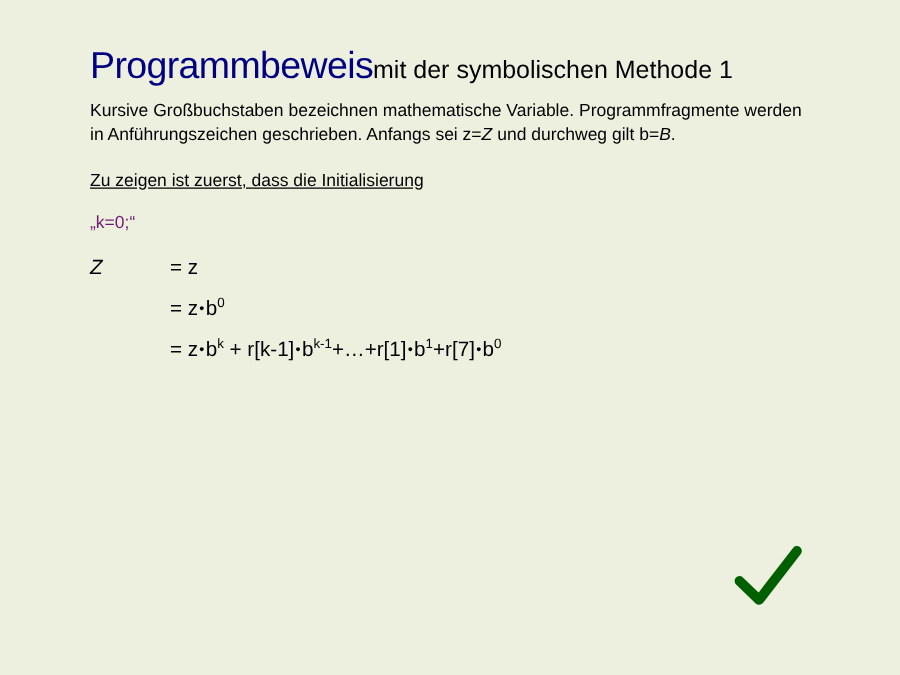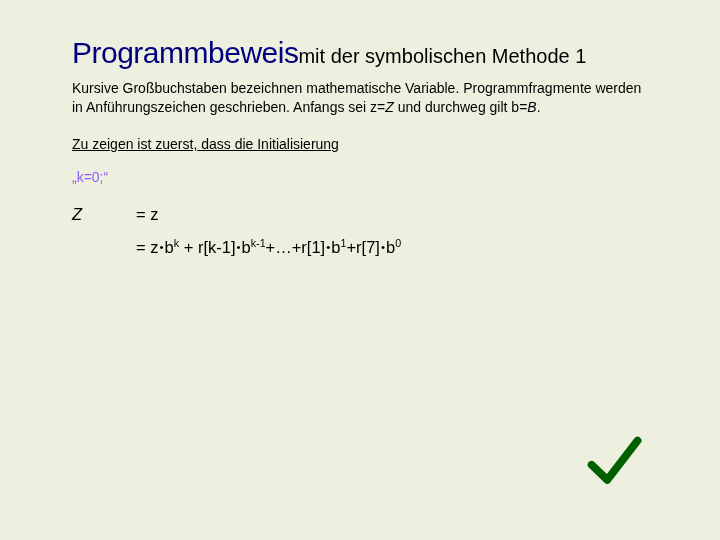--- a/index.html
+++ b/index.html
@@ -37,21 +37,21 @@
   .body p {
     margin: 0 0 18px 0;
     font-size: 14px;
     line-height: 1.35;
   }
   .body .tight {
     margin-bottom: 14px;
     text-decoration: underline;
   }
   .invariant {
-    color: #8b5cf6;
+    color: #701a75;
     font-size: 16.5px;
     margin: 0 0 16px 0;
     line-height: 1.35;
   }
   .eqs {
     margin-top: 8px;
   }
   .eq-row {
     display: flex;
     font-size: 16.5px;
@@ -116,20 +116,26 @@
 
       <div class="eq-row">
         <div class="eq-left">
           <span>Z</span>
         </div>
         <div class="eq-right">
           <span>= z</span>
         </div>
       </div>
 
+      <div class="eq-row">
+        <div class="eq-left"></div>
+        <div class="eq-right">
+          <span>= z</span><span class="dot">•</span><span>b</span><sup>0</sup>
+        </div>
+      </div>
 
       <div class="eq-row">
         <div class="eq-left"></div>
         <div class="eq-right">
           <span>= z</span><span class="dot">•</span><span>b</span><sup>k</sup><span> + r[k-1]</span><span class="dot">•</span><span>b</span><sup>k-1</sup><span>+…+r[1]</span><span class="dot">•</span><span>b</span><sup>1</sup><span>+r[7]</span><span class="dot">•</span><span>b</span><sup>0</sup>
         </div>
       </div>
 
     </div>
   </div>

